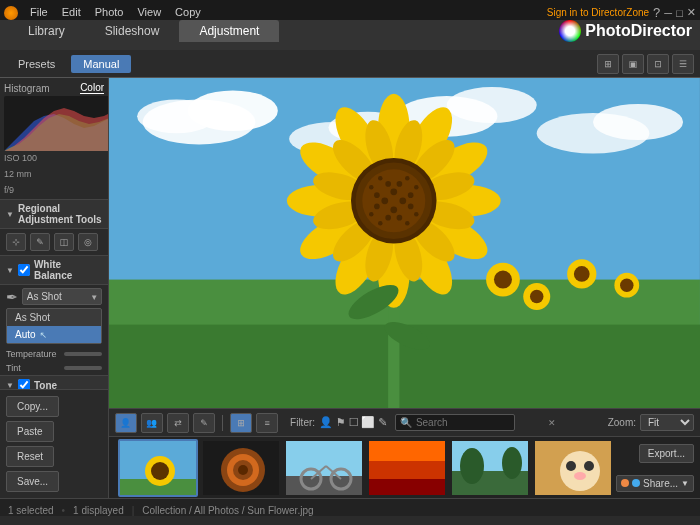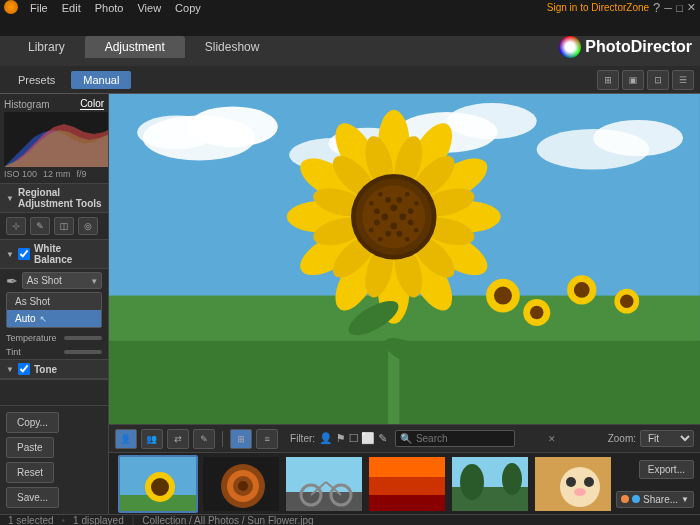--- a/index.html
+++ b/index.html
@@ -1,19 +1,19 @@
 <!DOCTYPE html>
 <html><head>
   <meta charset="utf-8">
   <style>
     * { margin: 0; padding: 0; box-sizing: border-box; }
     body { width: 700px; height: 525px; overflow: hidden; background: #2b2b2b; font-family: Arial, sans-serif; font-size: 11px; color: #ccc; }
 
     
-    .title-bar { height: 36px; background: #1a1a1a; display: flex; align-items: flex-start; padding: 0 4px; gap: 6px; }
+    .title-bar { height: 20px; background: #1a1a1a; display: flex; align-items: flex-end; padding: 0 4px; gap: 6px; }
     .title-bar-icon { width: 14px; height: 14px; background: radial-gradient(circle, #f90, #c60); border-radius: 50%; }
     .menu-items { display: flex; gap: 2px; }
     .menu-item { padding: 2px 6px; font-size: 11px; color: #ccc; cursor: pointer; }
     .gear-area { margin-left: auto; display: flex; align-items: center; gap: 4px; }
     .sign-in-link { color: #f90; font-size: 10px; cursor: pointer; }
 
     
     .top-nav { height: 30px; background: #333; display: flex; align-items: flex-start; padding: 0 8px; gap: 0; }
     .nav-tab { padding: 4px 20px; font-size: 12px; color: #ccc; cursor: pointer; border-radius: 3px 3px 0 0; }
     .nav-tab.active { background: #555; color: #fff; }
@@ -34,21 +34,21 @@
     .left-panel { width: 175px; background: #2a2a2a; border-right: 1px solid #444; display: flex; flex-direction: column; overflow: hidden; }
 
     
     .histogram-section { padding: 4px; border-bottom: 1px solid #444; }
     .histogram-label-row { display: flex; align-items: center; justify-content: space-between; margin-bottom: 2px; }
     .histogram-label { font-size: 10px; color: #aaa; }
     .histogram-color-tabs { display: flex; gap: 4px; }
     .histogram-color-tab { font-size: 10px; color: #aaa; cursor: pointer; }
     .histogram-color-tab.active { color: #fff; border-bottom: 1px solid #fff; }
     .histogram-canvas { width: 163px; height: 55px; background: #1a1a1a; position: relative; overflow: hidden; border-radius: 2px; }
-    .histogram-info { display: flex; gap: 6px; font-size: 9px; color: #999; margin-top: 2px; }
+    .histogram-info { display: flex; gap: 6px; font-size: 9px; color: #999; margin-top: 2px; flex-direction: column; }
 
     
     .scroll-panel { flex: 1; overflow-y: auto; overflow-x: hidden; }
     .scroll-panel::-webkit-scrollbar { width: 6px; }
     .scroll-panel::-webkit-scrollbar-track { background: #2a2a2a; }
     .scroll-panel::-webkit-scrollbar-thumb { background: #555; border-radius: 3px; }
 
     
     .section-header { display: flex; align-items: center; background: #333; padding: 3px 6px; cursor: pointer; border-bottom: 1px solid #444; }
     .section-caret { margin-right: 4px; font-size: 8px; color: #aaa; }
@@ -92,21 +92,21 @@
     .search-box { display: flex; align-items: center; background: #1a1a1a; border: 1px solid #555; border-radius: 2px; padding: 2px 4px; flex: 1; max-width: 120px; margin-left: 4px; }
     .search-input { background: transparent; border: none; color: #ccc; font-size: 10px; flex: 1; outline: none; }
     .search-clear { color: #888; cursor: pointer; font-size: 9px; }
     .export-btn { padding: 3px 8px; background: #3a3a3a; border: 1px solid #555; border-radius: 2px; color: #ccc; font-size: 10px; cursor: pointer; margin-left: auto; }
     .zoom-label { font-size: 10px; color: #aaa; }
     .zoom-select { background: #3a3a3a; border: 1px solid #555; color: #ccc; font-size: 10px; padding: 1px 3px; border-radius: 2px; }
     .thumb { width: 80px; height: 58px; border-radius: 2px; overflow: hidden; cursor: pointer; border: 2px solid transparent; flex-shrink: 0; }
     .thumb.selected { border-color: #4a7ab5; }
 
     
-    .status-bar { height: 18px; background: #222; border-top: 1px solid #444; display: flex; align-items: flex-start; padding: 0 8px; font-size: 10px; color: #888; gap: 8px; }
+    .status-bar { height: 18px; background: #222; border-top: 1px solid #444; display: flex; align-items: flex-end; padding: 0 8px; font-size: 10px; color: #888; gap: 8px; }
     .status-separator { color: #444; }
 
     
     .slider-row { display: flex; align-items: center; padding: 2px 6px; gap: 3px; }
     .sl-label { font-size: 9px; color: #aaa; width: 55px; flex-shrink: 0; }
     .sl-track { flex: 1; height: 4px; background: #555; border-radius: 2px; position: relative; cursor: pointer; }
   </style>
 </head>
 <body>
 
@@ -123,22 +123,22 @@
     <span class="sign-in-link">Sign in to DirectorZone</span>
     <span style="color:#aaa;font-size:13px;">?</span>
     <span style="color:#aaa;font-size:11px;cursor:pointer;">─</span>
     <span style="color:#aaa;font-size:11px;cursor:pointer;">□</span>
     <span style="color:#aaa;font-size:11px;cursor:pointer;">✕</span>
   </div>
 </div>
 
 <div class="top-nav">
   <div class="nav-tab">Library</div>
+  <div class="nav-tab">Slideshow</div>
   <div class="nav-tab active">Adjustment</div>
-  <div class="nav-tab">Slideshow</div>
   <div class="app-title">
     <div class="app-logo"></div>
     <span>PhotoDirector</span>
   </div>
 </div>
 
 <div class="sub-nav">
   <div class="sub-tab">Presets</div>
   <div class="sub-tab active">Manual</div>
   <div class="view-icons">

